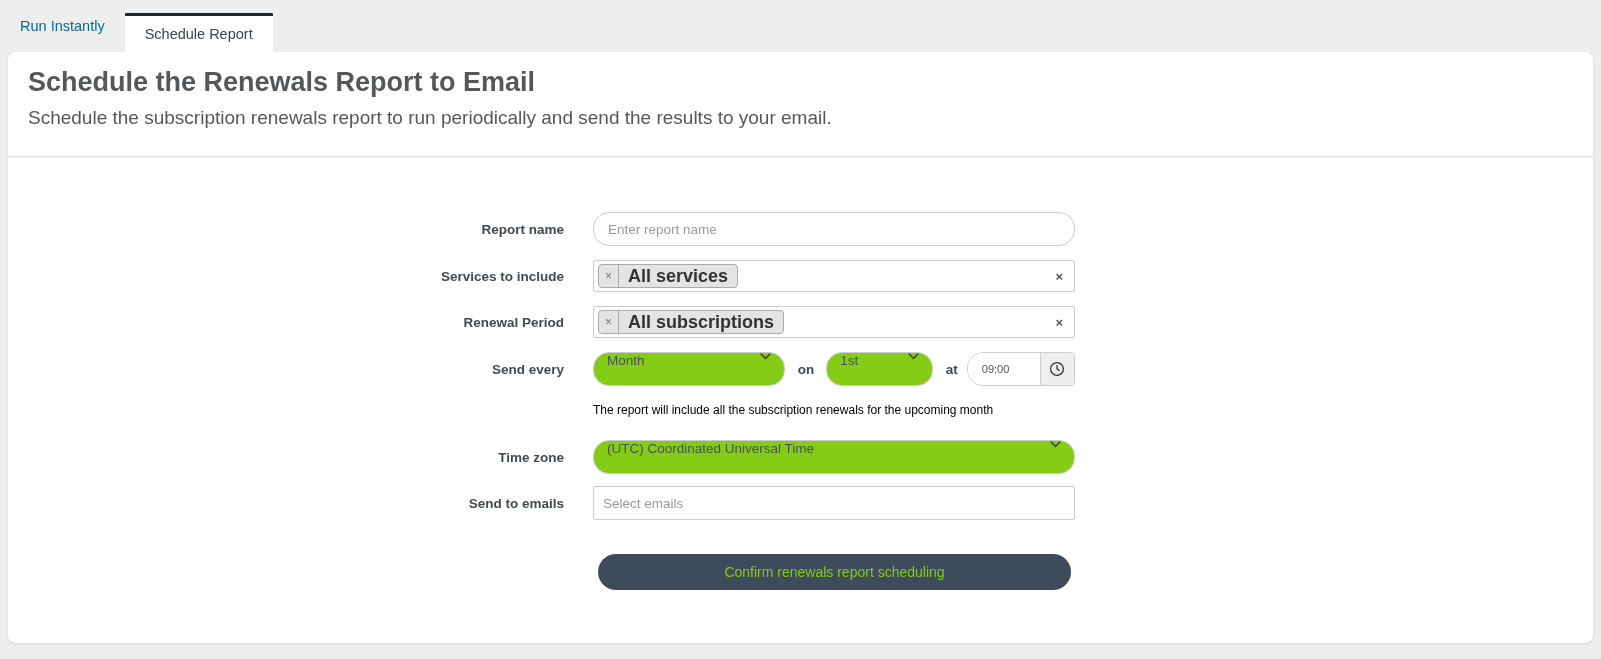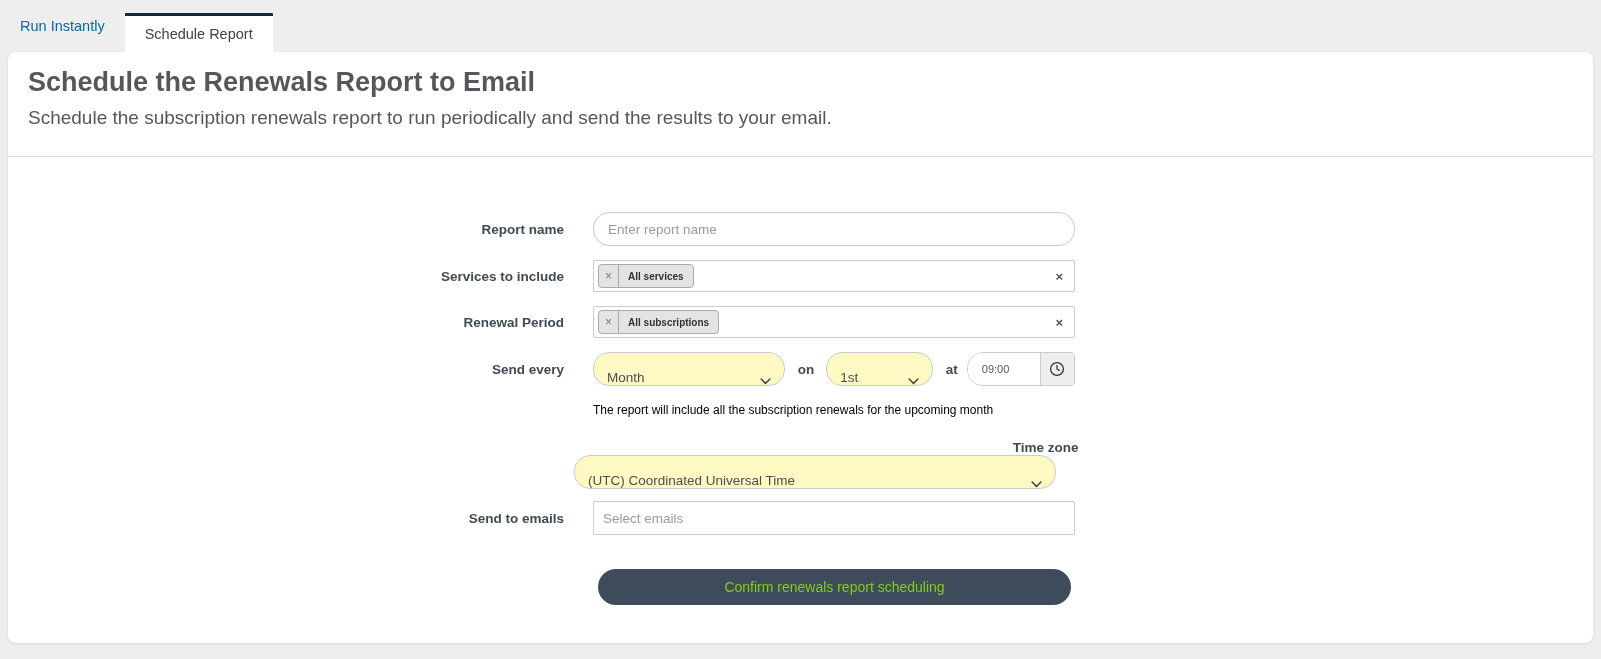--- a/index.html
+++ b/index.html
@@ -127,44 +127,44 @@
     padding: 0 6px;
     font-size: 12px;
     color: #777;
     border-right: 1px solid #aaaaaa;
     cursor: pointer;
   }
   .tag-label {
     display: flex;
     align-items: center;
     padding: 0 9px;
-    font-size: 10px;
+    font-size: 18px;
     font-weight: 700;
     color: #333;
   }
   .clear-x {
     position: absolute;
     right: 11px;
     top: 50%;
     transform: translateY(-50%);
     font-size: 13px;
     font-weight: 700;
     color: #555;
     cursor: pointer;
     line-height: 1;
   }
 
   
   .select {
     height: 34px;
     border: 1px solid #cccccc;
     border-radius: 16px;
-    background: #fef9c3;
-    display: flex;
-    align-items: flex-end;
+    background: #84cc16;
+    display: flex;
+    align-items: flex-start;
     justify-content: space-between;
     padding: 0 13px;
     font-size: 13.5px;
     color: #4a4f54;
     cursor: pointer;
   }
   .select .chev { flex: none; margin-left: 8px; }
 
   
   .send-every { display: flex; align-items: center; width: 482px; }
@@ -201,21 +201,21 @@
     border-left: 1px solid #cccccc;
     display: flex;
     align-items: center;
     justify-content: center;
     cursor: pointer;
   }
 
   .helper-row { margin-bottom: 22px; }
   .helper-text { font-size: 12px; color: #000000; }
 
-  .row-timezone { margin-bottom: 12px; flex-direction: column; }
+  .row-timezone { margin-bottom: 12px; }
   .row-emails { margin-bottom: 34px; }
 
   .submit-btn {
     display: block;
     width: 473px;
     margin-left: 5px;
     height: 36px;
     background: #3e4b5a;
     color: #84cc16;
     border: none;

